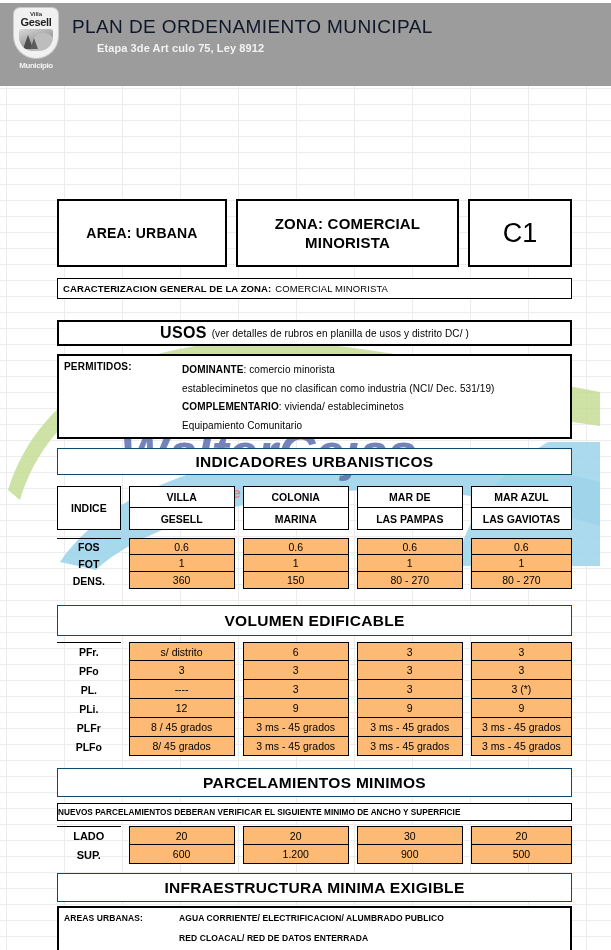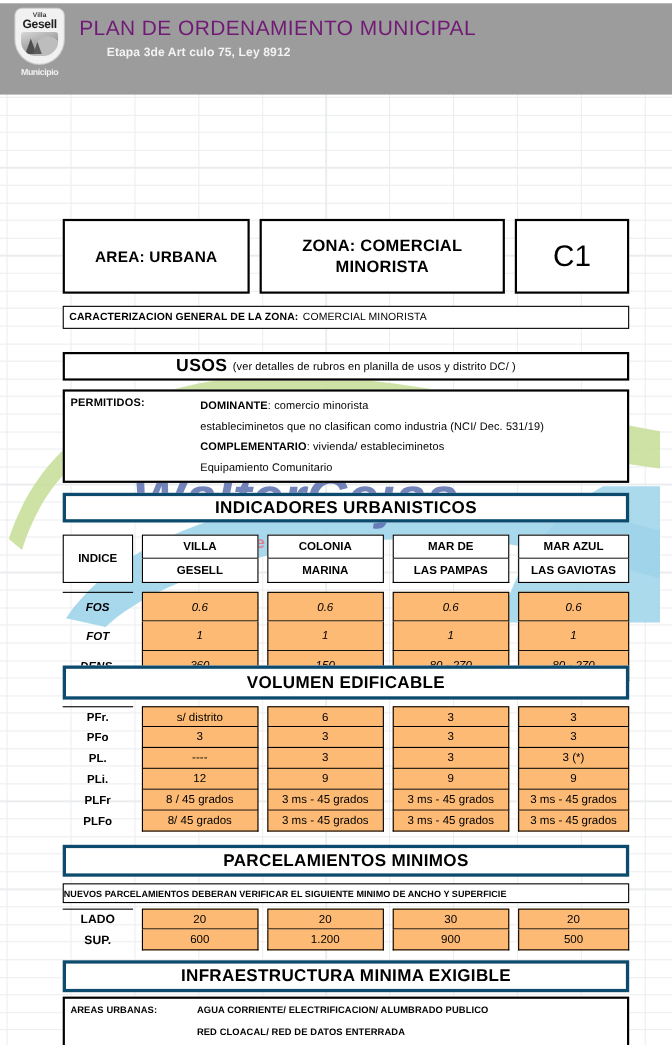--- a/index.html
+++ b/index.html
@@ -68,21 +68,21 @@
     content:"";position:absolute;left:11px;bottom:2px;
     width:0;height:0;border-left:4px solid transparent;border-right:4px solid transparent;
     border-bottom:11px solid #5d5d5d;
   }
   .crest-foot{
     margin-top:3px;font-size:8px;font-weight:bold;color:#f2f2f2;
     letter-spacing:-.4px; line-height:9px;
   }
   #header-text{padding-top:13px;}
   #doc-title{
-    font-size:19px; letter-spacing:.4px; color:#701a75;
+    font-size:19px; letter-spacing:.4px; color:#0f172a;
     font-weight:400; line-height:22px; white-space:nowrap;
   }
   #doc-subtitle{
     font-size:11px; color:#f2f2f2; margin-top:4px; font-weight:bold;
     letter-spacing:.1px; white-space:nowrap;padding-left:25px;
   }
 
   
   #watermark{
     position:absolute; left:0; top:330px;
@@ -118,21 +118,21 @@
   
   #usos-title{top:234px;height:26px;border:2px solid #000;background:#fff;display:flex;align-items:center;justify-content:center;}
   #usos-title .big{font-size:16px;font-weight:bold;letter-spacing:.3px;}
   #usos-title .small{font-size:10px;margin-left:5px;letter-spacing:.1px;}
   #usos-body{top:268px;height:85px;border:2px solid #000;background:#fff;padding:5px 0 0 5px;}
   #usos-body .permit{font-size:10px;font-weight:bold;letter-spacing:.2px;position:absolute;left:5px;top:5px;}
   .uline{font-size:10px;margin-left:118px;line-height:18.5px;letter-spacing:.1px;white-space:nowrap;}
   .uline b{font-weight:bold;}
 
   
-  .sect{border:3px solid #0c4a6e;background:#fff;display:flex;align-items:center;justify-content:center;}
+  .sect{border:1px solid #0c4a6e;background:#fff;display:flex;align-items:center;justify-content:center;}
   .sect .t{font-size:15.5px;font-weight:bold;letter-spacing:.3px;}
 
   #ind-title{top:362px;height:27px;}
   #vol-title{top:519px;height:31px;}
   #par-title{top:682px;height:29px;}
   #inf-title{top:787px;height:29px;}
 
   
   .dtable{ position:absolute; left:57px; width:515px; }
   .drow{ display:flex; }
@@ -161,21 +161,21 @@
     width:110px;margin-right:8px;
   }
   .hd-col:last-child{width:105px;margin-right:0;}
   .hd-col .l1,.hd-col .l2{
     height:22px;border:1.6px solid #000;background:#fff;
     font-size:10.5px;font-weight:bold;display:flex;align-items:center;justify-content:center;
   }
   .hd-col .l2{border-top:none;}
 
   #ind-rows{top:452px;}
-  #ind-rows .drow{height:27px;font-style:italic;}
+  #ind-rows .drow{height:17px;}
   #ind-rows .dcell{border-top:none;}
   #ind-rows .drow:first-child .dcell{border-top:1.6px solid #000;}
   #ind-rows .lblcell{border:none;}
 
   #vol-rows{top:556px;}
   #vol-rows .drow{height:19px;}
   #vol-rows .dcell{border-top:none;}
   #vol-rows .drow:first-child .dcell{border-top:1.6px solid #000;}
   #vol-rows .lblcell{border:none;}
 

